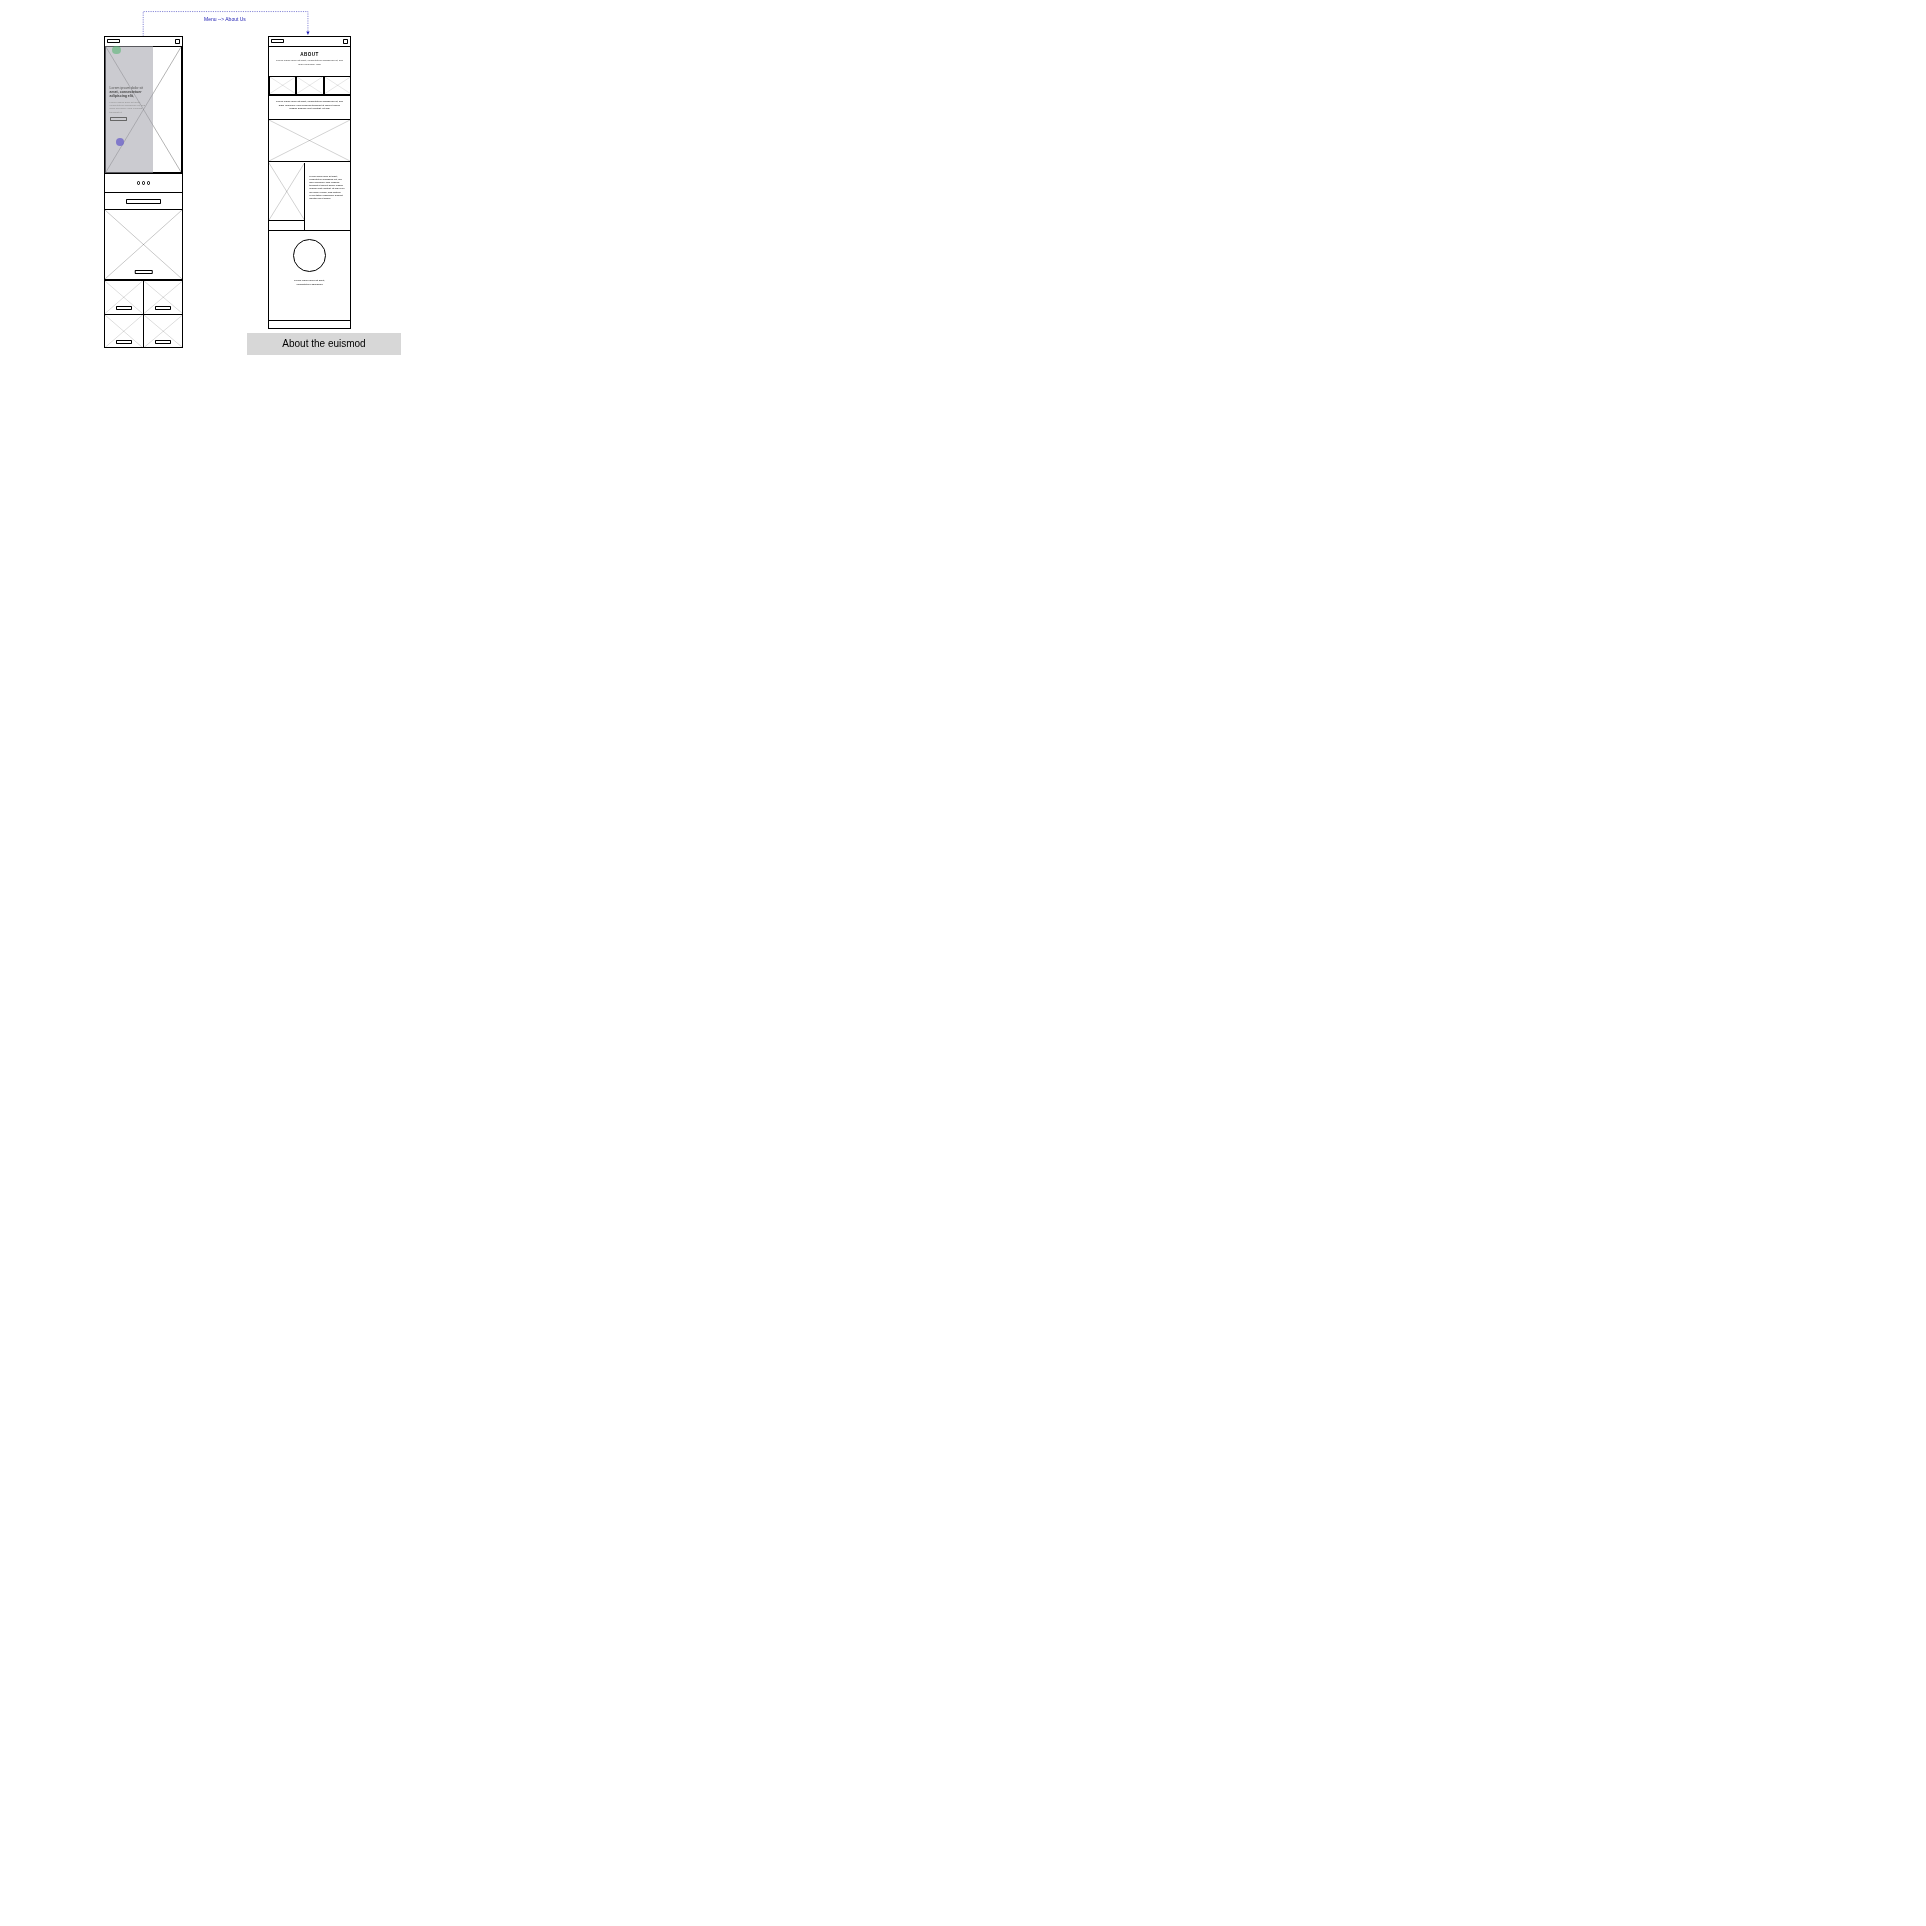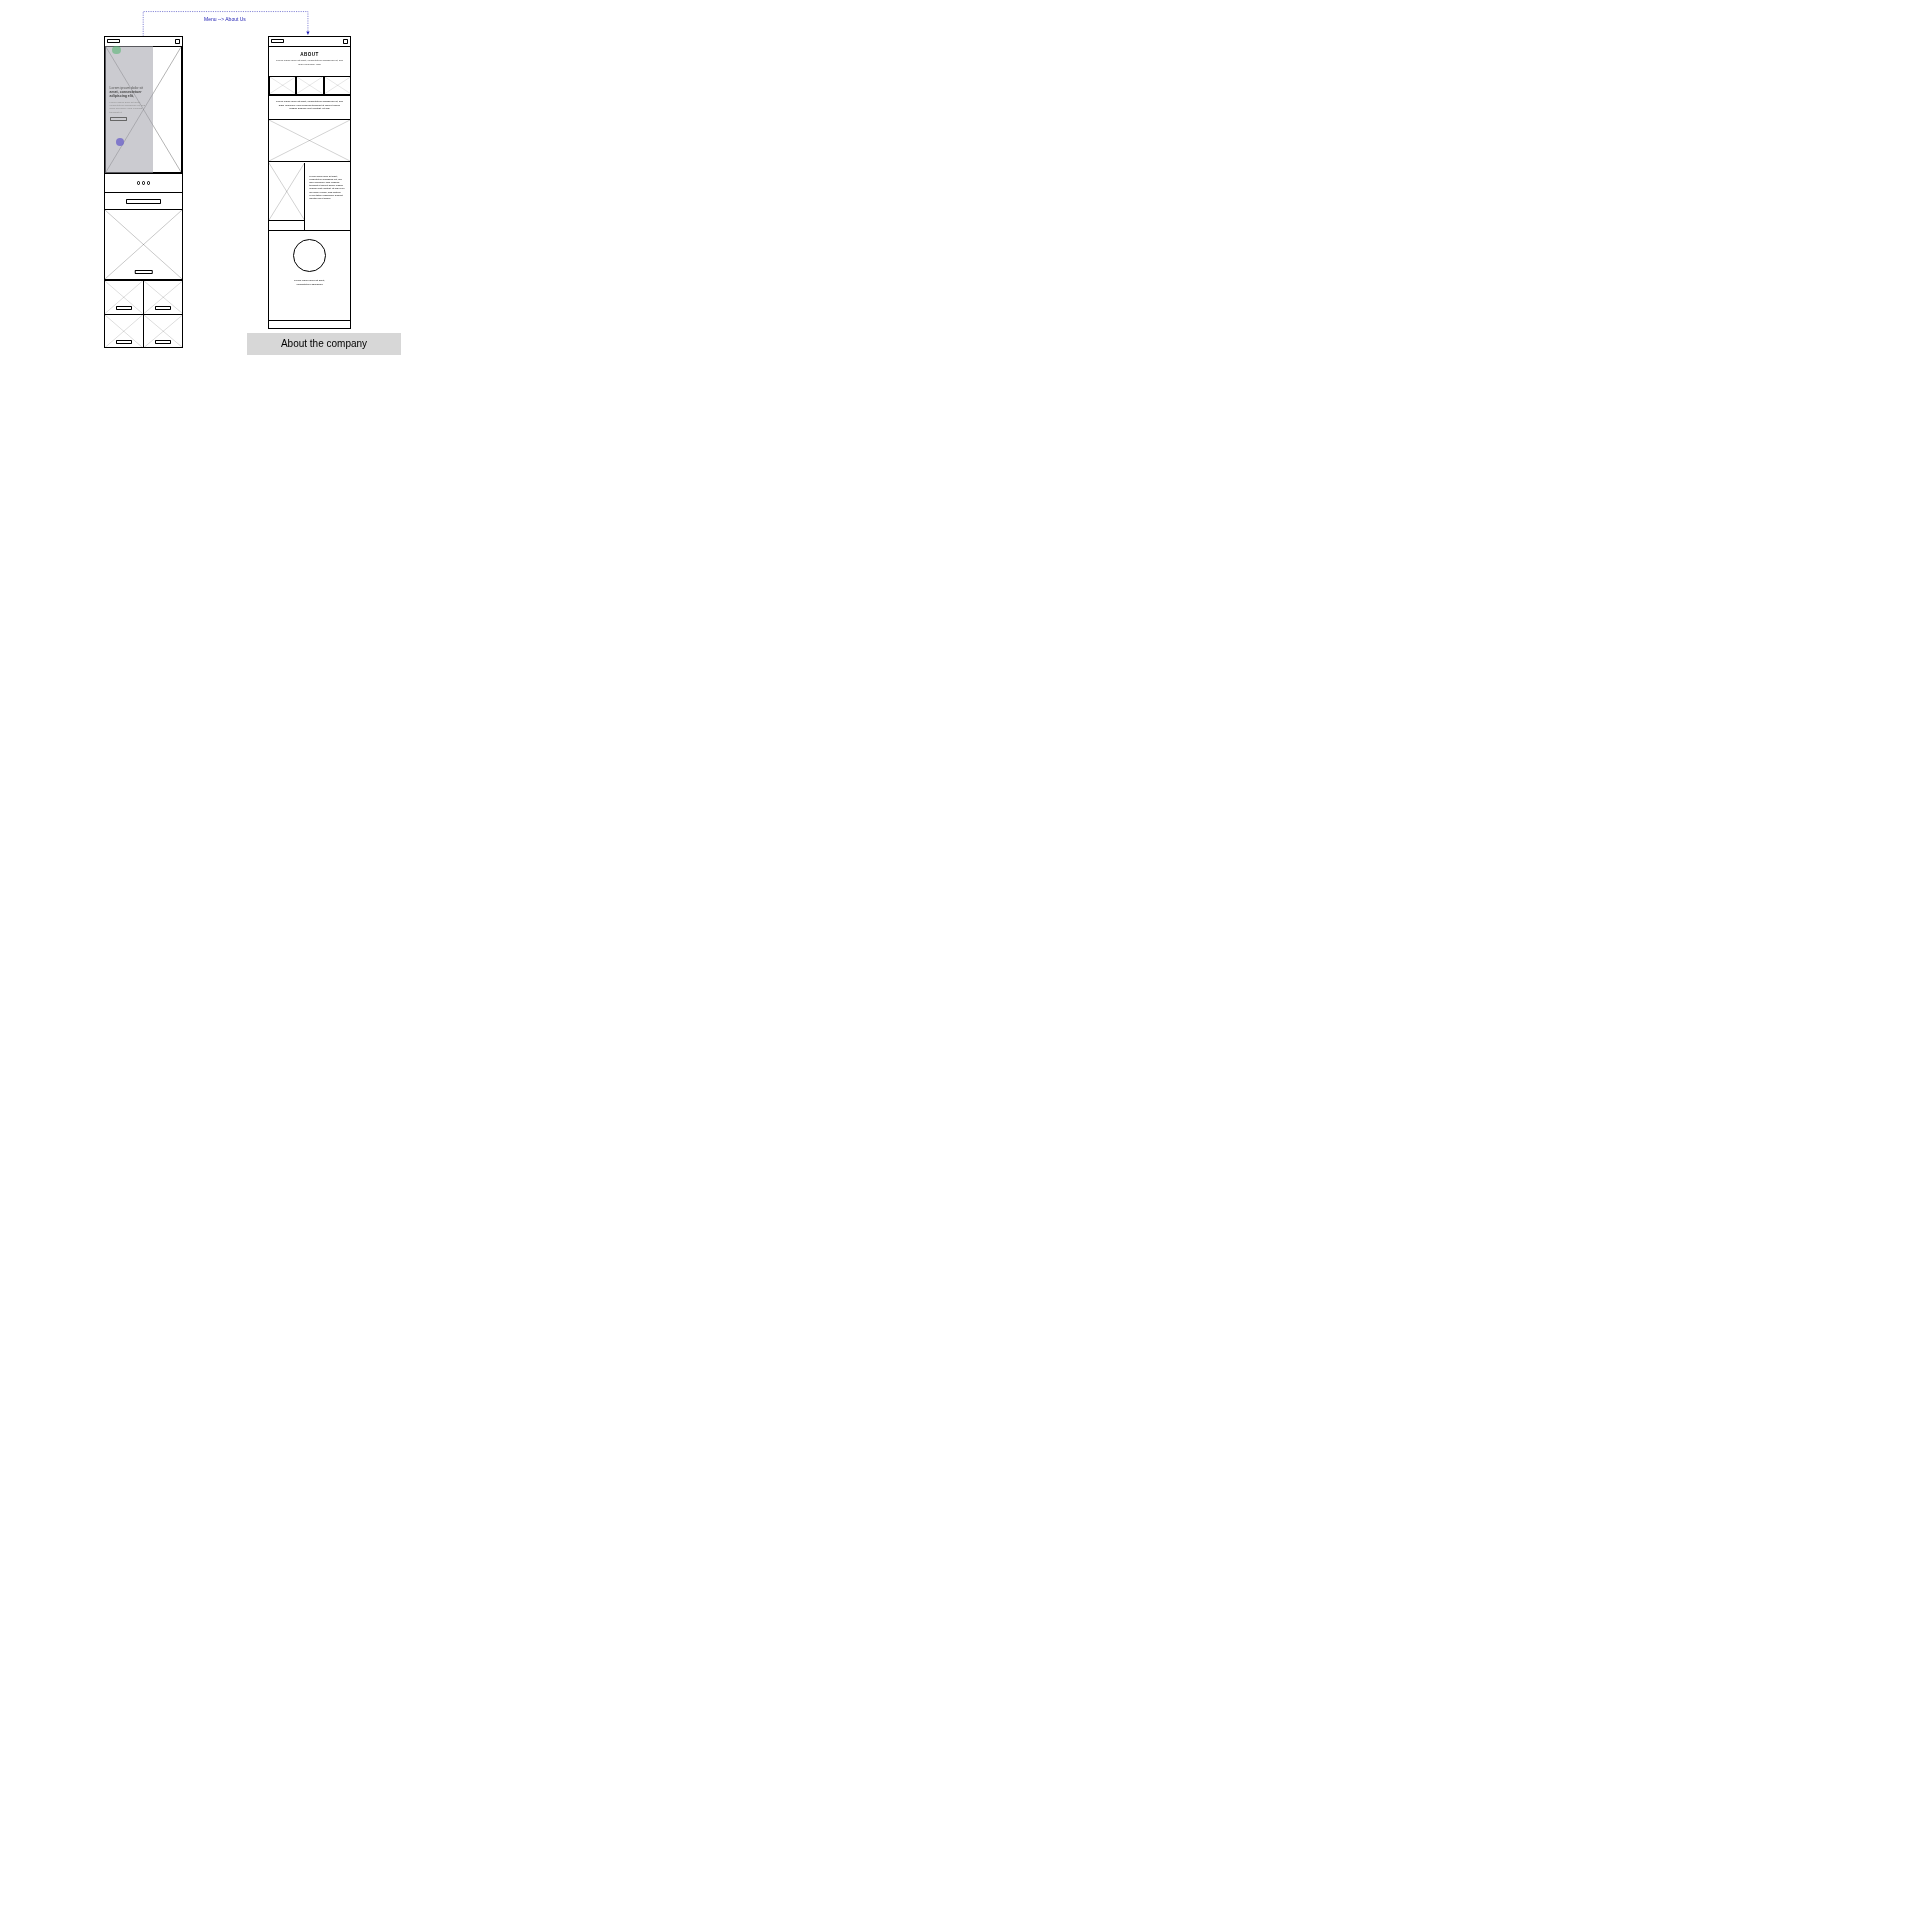--- a/index.html
+++ b/index.html
@@ -364,16 +364,16 @@
     </div>
 
     <div class="circsec">
       <div class="circ"></div>
       <p>Lorem ipsum dolor sit amet, consectetuer adipiscing</p>
     </div>
 
     <div class="footbar"></div>
   </div>
 
-  <div class="caption">About the company</div>
+  <div class="caption">About the euismod</div>
 
 </div>
 
 
 </body></html>

